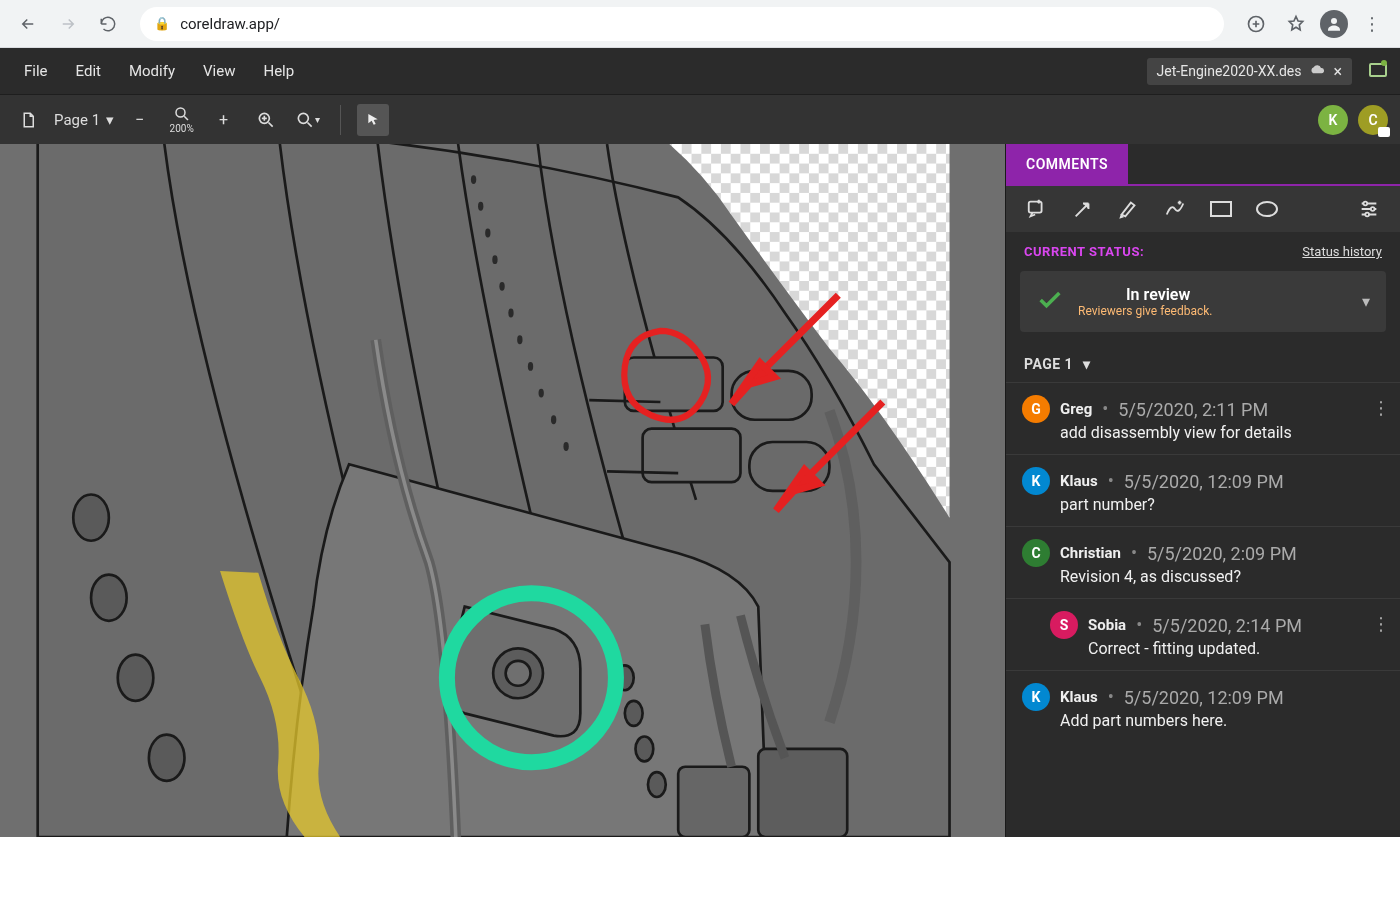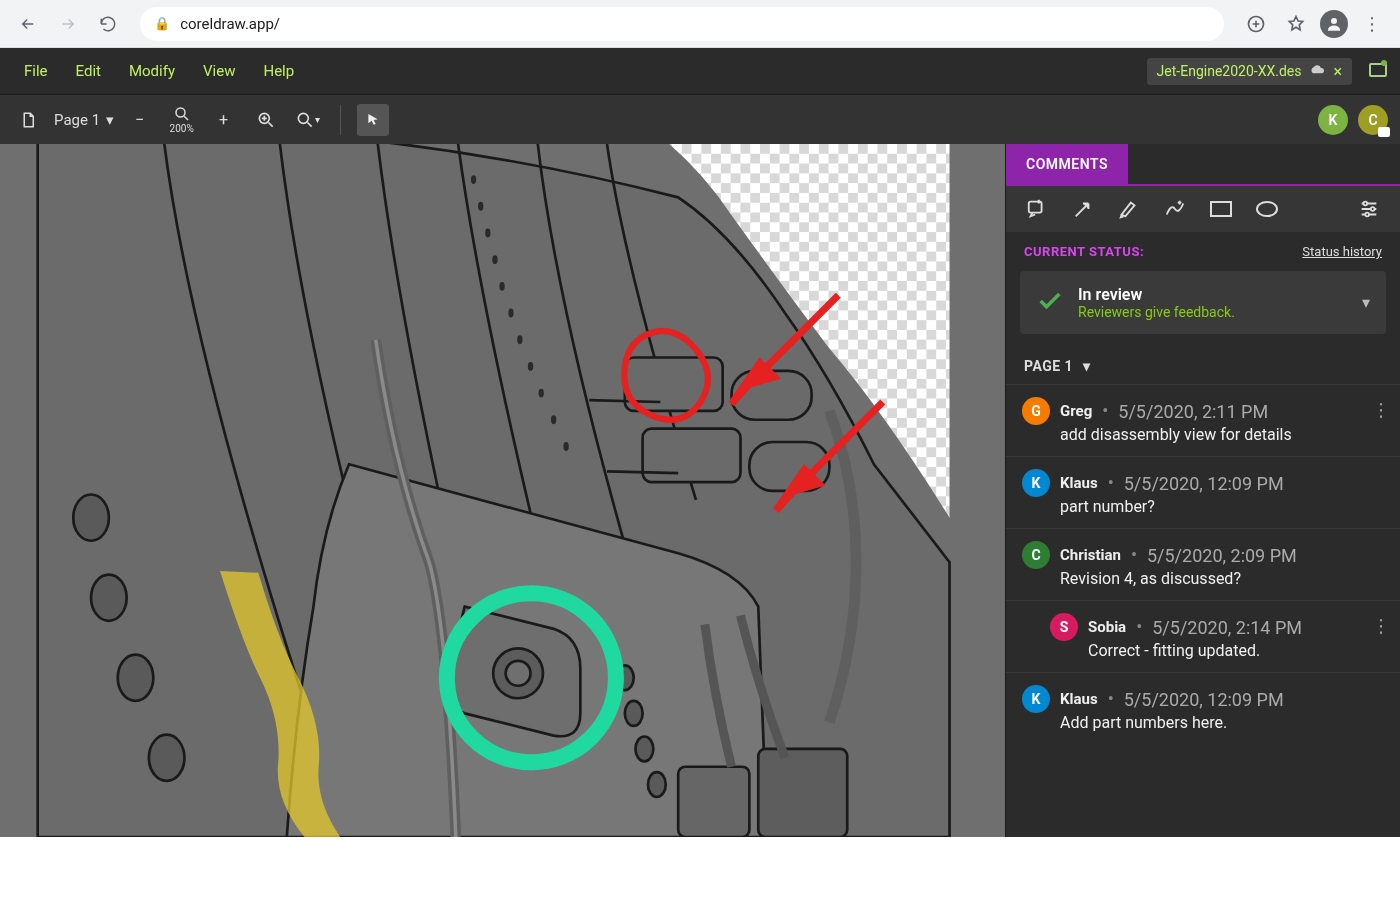--- a/index.html
+++ b/index.html
@@ -8,21 +8,21 @@
 
 .browser-bar { height: 48px; background: #f1f3f4; display: flex; align-items: center; padding: 0 12px; gap: 8px; border-bottom: 1px solid #dadce0; }
 .nav-btn { width: 32px; height: 32px; display: flex; align-items: center; justify-content: center; border-radius: 50%; color: #5f6368; cursor: pointer; font-size: 18px; }
 .nav-btn.disabled { color: #bdc1c6; }
 .addr-bar { flex: 1; height: 34px; background: #fff; border-radius: 17px; display: flex; align-items: center; padding: 0 14px; gap: 10px; color: #202124; font-size: 15px; margin: 0 8px; }
 .lock { color: #5f6368; font-size: 13px; }
 .chrome-icon { width: 32px; height: 32px; display:flex; align-items:center; justify-content:center; color:#5f6368; font-size:18px; }
 .chrome-avatar { width:28px; height:28px; border-radius:50%; background:#5f6368; display:flex; align-items:center; justify-content:center; }
 
 
-.menubar { height: 46px; background: #2b2b2b; display: flex; align-items: center; padding: 0 10px; color: #bef264; font-size: 15px; }
+.menubar { height: 46px; background: #2b2b2b; display: flex; align-items: center; padding: 0 10px; color: #e5e5e5; font-size: 15px; }
 .menubar .item { padding: 6px 14px; cursor: pointer; border-radius: 2px; }
 .menubar .spacer { flex: 1; }
 .file-chip { background: #444; border-radius: 3px; padding: 4px 10px; display: flex; align-items: center; gap: 8px; font-size: 14px; }
 .file-chip .close { font-size: 16px; cursor:pointer; }
 .online-btn { margin-left: 14px; color: #a8d08d; }
 
 
 .toolbar { height: 50px; background: #333; display: flex; align-items: center; padding: 0 12px; gap: 10px; color: #ddd; border-top: 1px solid #1e1e1e; }
 .tb-btn { width: 32px; height: 32px; display:flex; align-items:center; justify-content:center; cursor:pointer; border-radius:3px; font-size:16px; }
 .tb-btn.active { background:#555; }
@@ -43,22 +43,22 @@
 .tab-row { display:flex; border-bottom:2px solid #8e24aa; }
 .tab { padding:12px 20px; font-weight:600; letter-spacing:0.5px; color:#fff; background:#8e24aa; font-size:14px; }
 .anno-tools { display:flex; align-items:center; gap:20px; padding:10px 18px; background:#363636; }
 .anno-tools .spacer { flex:1; }
 .anno-tool { width:26px; height:26px; display:flex; align-items:center; justify-content:center; cursor:pointer; }
 .status-row { padding: 12px 18px 6px; display:flex; justify-content:space-between; align-items:center; font-size:13px; }
 .status-row .label { font-weight:700; letter-spacing:0.5px; color:#d946ef; }
 .status-row .link { text-decoration:underline; cursor:pointer; color:#ddd; }
 .status-card { margin: 6px 14px 14px; background:#3a3a3a; border-radius:4px; padding:14px 16px; display:flex; align-items:center; gap:14px; }
 .status-card .check { color:#4caf50; }
-.status-card .txt .t { font-weight:600; font-size:16px; color:#fff; }
-.status-card .txt .s { font-size:14px; color:#84cc16; }
+.status-card .txt .t { font-weight:600; font-size:16px; color:#fff;margin-left:48px; }
+.status-card .txt .s { font-size:12px; color:#fdba74; }
 .status-card .chev { margin-left:auto; color:#bbb; }
 .page-sel { padding:10px 18px; font-weight:700; font-size:14px; letter-spacing:0.5px; display:flex; align-items:center; gap:10px; }
 
 .comments { flex:1; overflow:auto; }
 .comment { padding:12px 16px; border-top:1px solid #3a3a3a; position:relative; }
 .comment.reply { padding-left: 44px; }
 .comment .head { display:flex; align-items:center; gap:10px; }
 .comment .dot { color:#888; font-size:18px; line-height:1; }
 .comment .name { font-weight:700; font-size:15px; color:#eee; }
 .comment .ts { color:#aaa; font-size:18px; }

